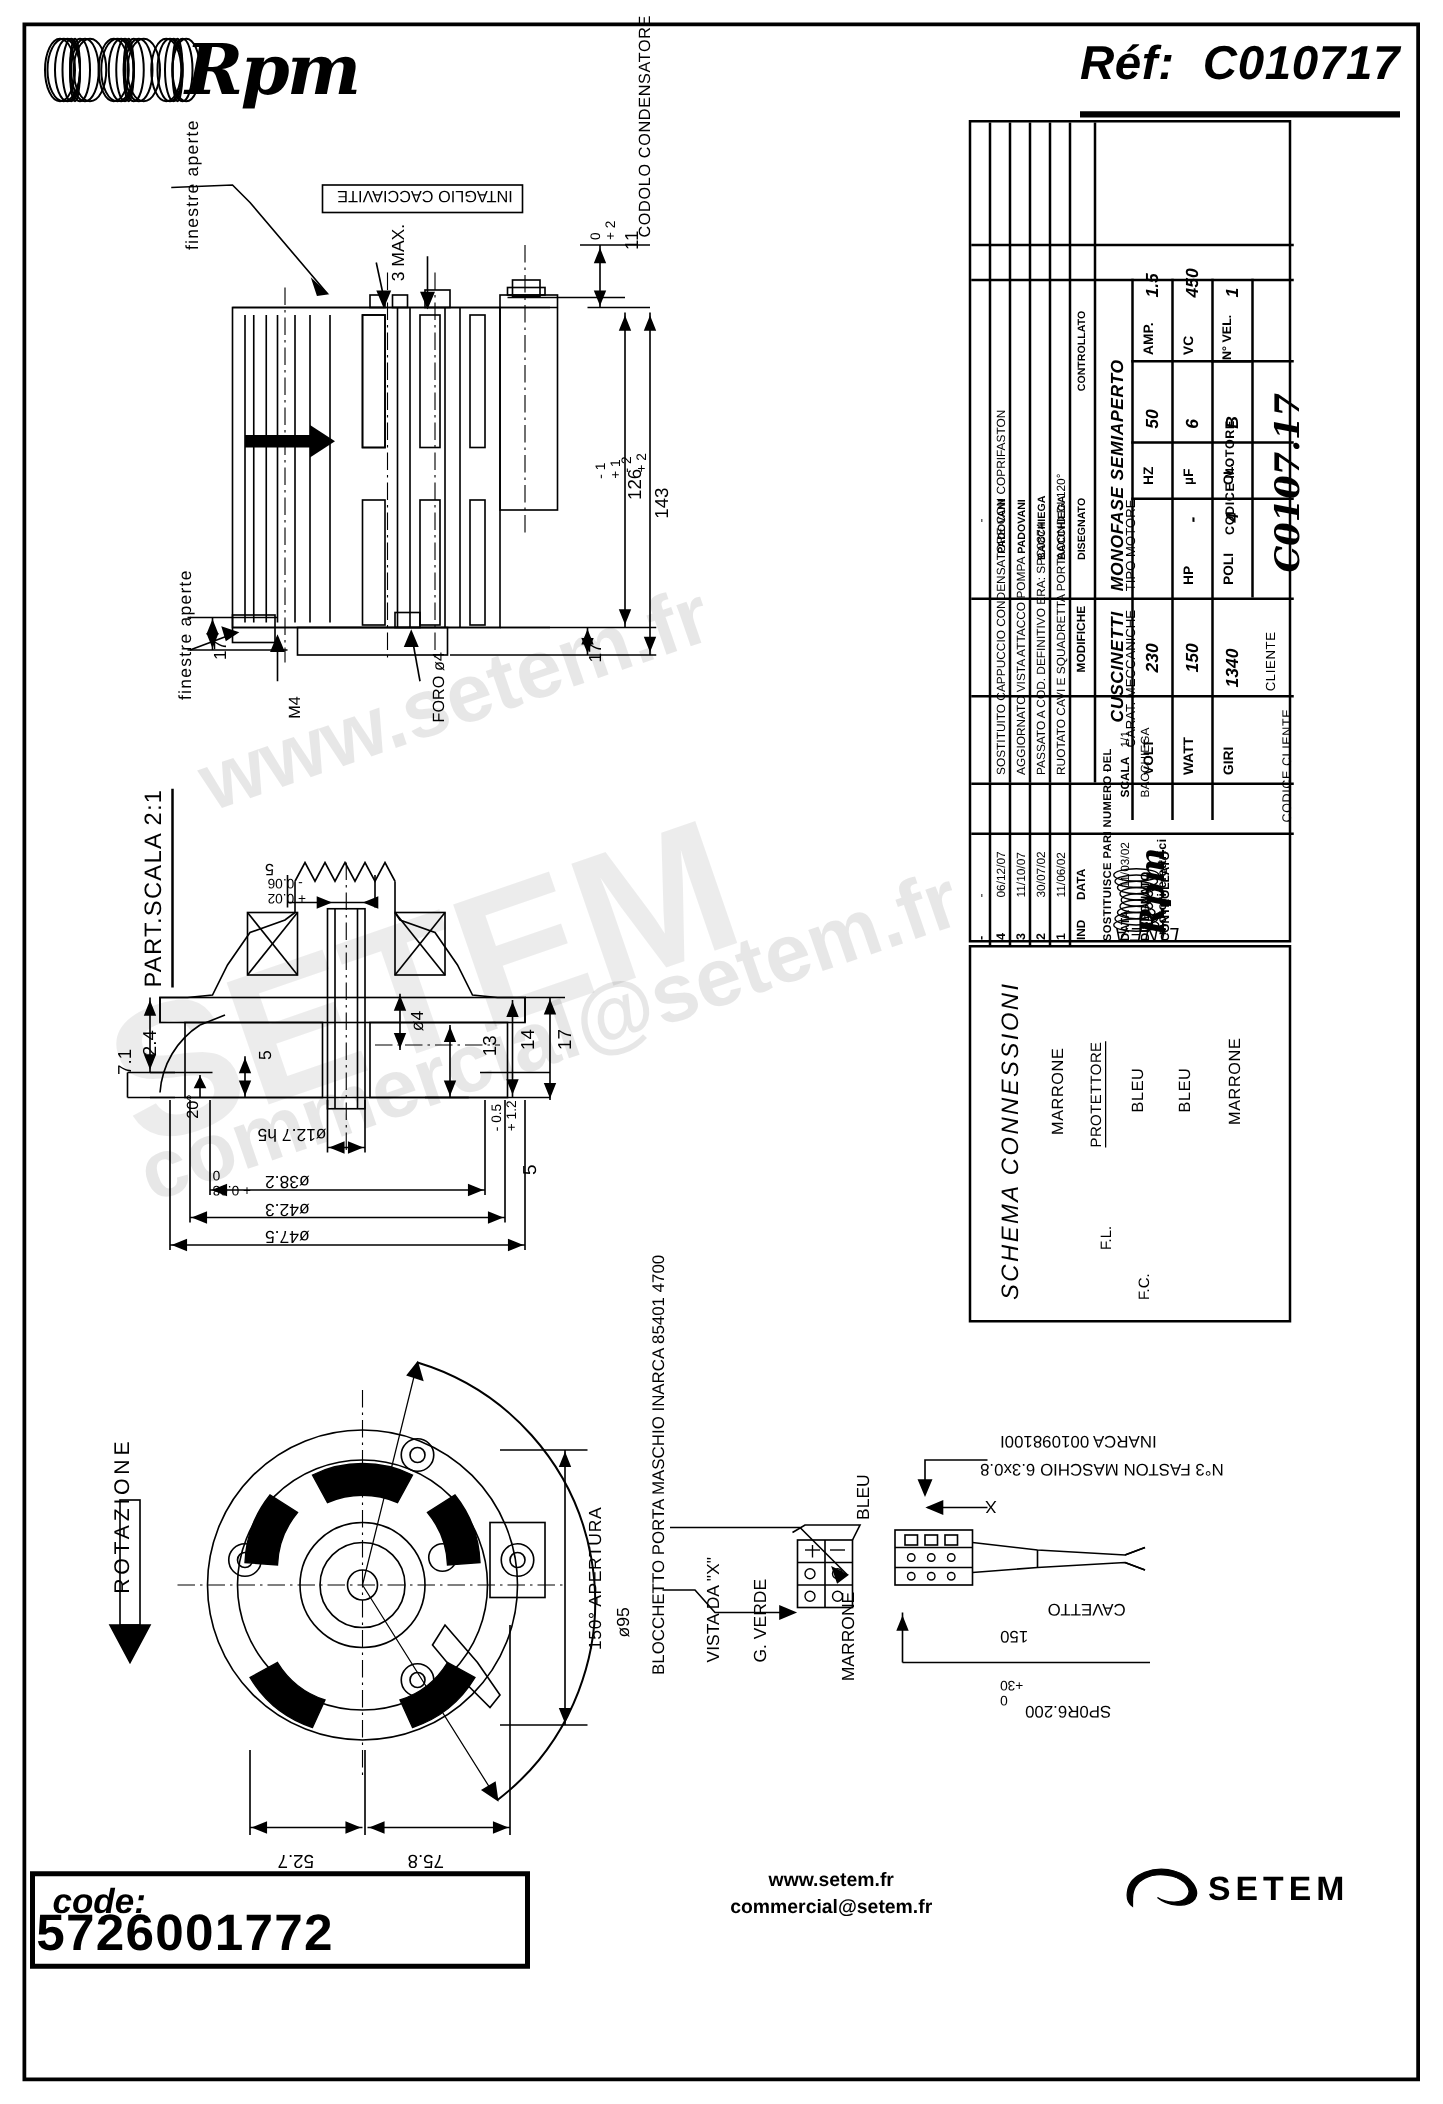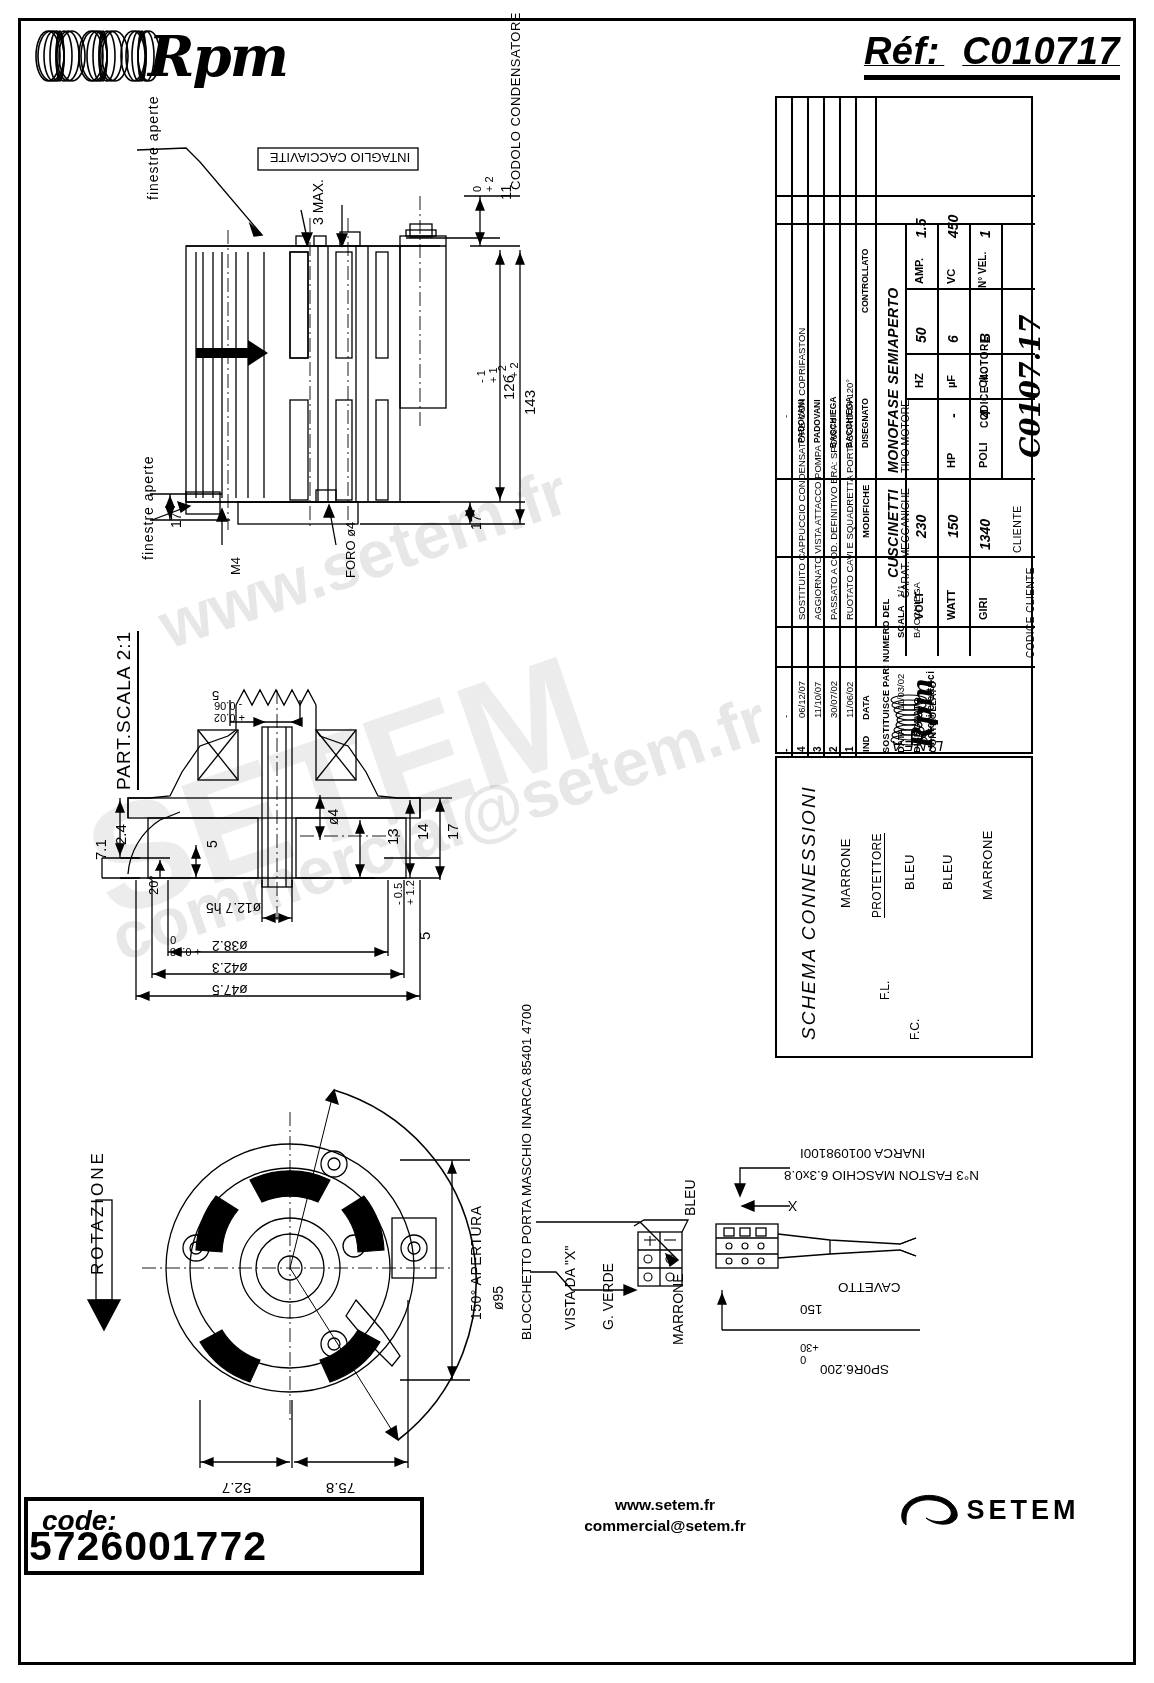--- a/index.html
+++ b/index.html
@@ -10,21 +10,21 @@
   .frame{position:absolute;left:18px;top:18px;width:1118px;height:1647px;
          border:3px solid #000;box-sizing:border-box;}
 
   
   .logo-wrap{position:absolute;left:34px;top:28px;display:flex;align-items:center;}
   .coil{display:inline-block;width:102px;height:56px;position:relative;margin-right:8px;}
   .coil svg{display:block;}
   .logo-rpm{font-family:"DejaVu Serif",serif;font-style:italic;font-weight:bold;
             font-size:56px;letter-spacing:-2px;line-height:1;margin-left:4px;}
   .ref{position:absolute;right:34px;top:30px;text-align:right;}
-  .ref-inner{display:inline-block;border-bottom:5px solid #000;padding-bottom:2px;text-decoration:underline;}
+  .ref-inner{display:inline-block;border-bottom:5px solid #000;padding-bottom:16px;}
   .ref-label,.ref-val{font-family:"Liberation Sans",sans-serif;font-style:italic;
         font-weight:bold;font-size:38px;letter-spacing:0.5px;}
   .ref-val{margin-left:18px;}
 
   
   .v{position:absolute;transform-origin:0 0;white-space:nowrap;
      font-family:"Liberation Sans",sans-serif;}
   .r90{transform:rotate(-90deg);}
   .r180{transform:rotate(180deg);}
   .t{position:absolute;white-space:nowrap;font-family:"Liberation Sans",sans-serif;}

